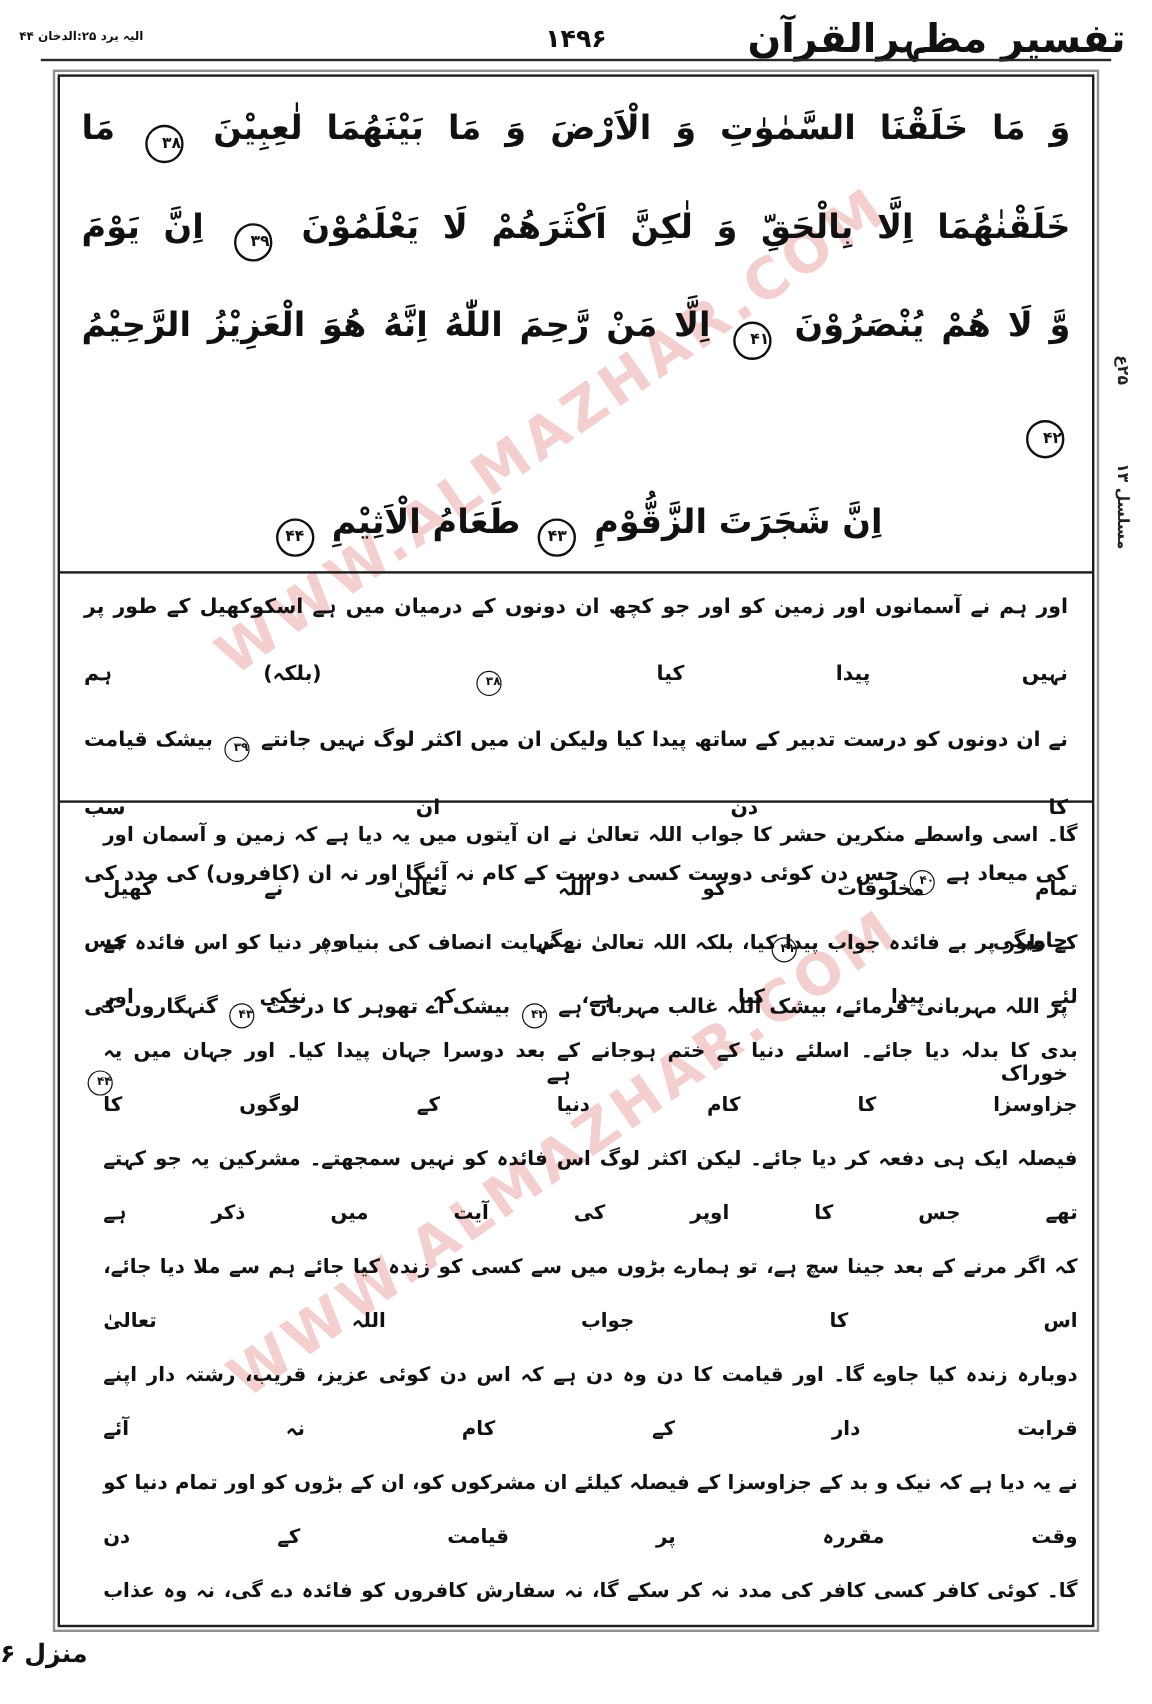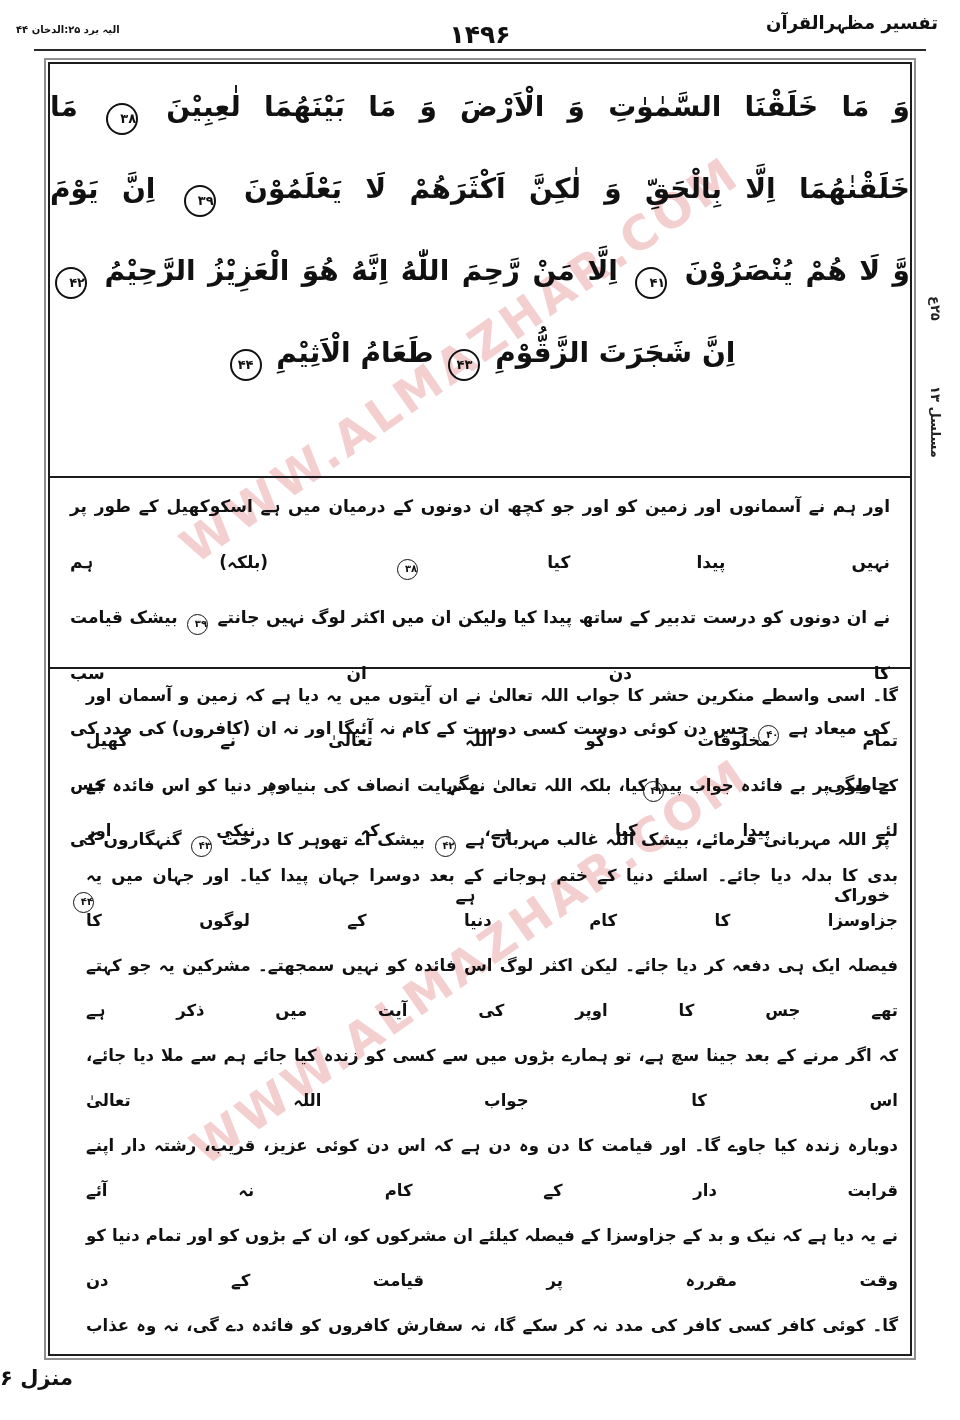--- a/index.html
+++ b/index.html
@@ -2,28 +2,28 @@
 <html lang="ur" dir="rtl"><head>
 <meta charset="utf-8">
 <style>
   html,body { margin:0; padding:0; }
   body {
     width:960px; height:1420px; background:#ffffff; position:relative;
     font-family:"DejaVu Sans", sans-serif; color:#111; overflow:hidden;
   }
   
   .hdr-left  { position:absolute; left:16px; top:24px; font-size:10px; font-weight:bold; direction:rtl; }
-  .hdr-page  { position:absolute; left:0; right:0; top:20px; text-align:center; font-size:25px; font-weight:bold; letter-spacing:1px; }
-  .hdr-title { position:absolute; right:22px; top:12px; font-size:18px; font-weight:bold; direction:rtl; }
+  .hdr-page  { position:absolute; left:0; right:0; top:20px; text-align:center; font-size:21px; font-weight:bold; letter-spacing:1px; }
+  .hdr-title { position:absolute; right:22px; top:12px; font-size:33px; font-weight:bold; direction:rtl; }
   .hdr-rule  { position:absolute; left:34px; right:34px; top:49px; height:2px; background:#2a2a2a; }
   
   .frame-outer { position:absolute; left:44px; top:58px; width:872px; height:1302px; border:2px solid #8f8f8f; background:#fff; box-sizing:border-box; }
   .frame-inner { position:absolute; inset:2px; border:2px solid #1c1c1c; overflow:hidden; background:#fff; }
   .sec { position:relative; z-index:1; box-sizing:border-box; background:transparent; }
-  .sec-verses { height:414px; border-bottom:2px solid #1c1c1c; padding:2px 0 0; }
+  .sec-verses { height:414px; border-bottom:2px solid #1c1c1c; padding:2px 18px 0; }
   .sec-trans  { height:191px; border-bottom:2px solid #1c1c1c; padding:1px 20px 0; }
   .sec-comm   { padding:4px 12px 0; }
   
   .vline { direction:rtl; font-size:28px; font-weight:bold; line-height:82px;
            text-align:justify; text-align-last:justify; }
   .vline.center-last { text-align:center; text-align-last:center; }
   .tline { direction:rtl; font-size:17px; font-weight:bold; line-height:55.5px;
            text-align:justify; text-align-last:justify; }
   .cline { direction:rtl; font-size:16.5px; font-weight:600; line-height:45px;
            text-align:justify; text-align-last:justify;margin-left:24px; }

